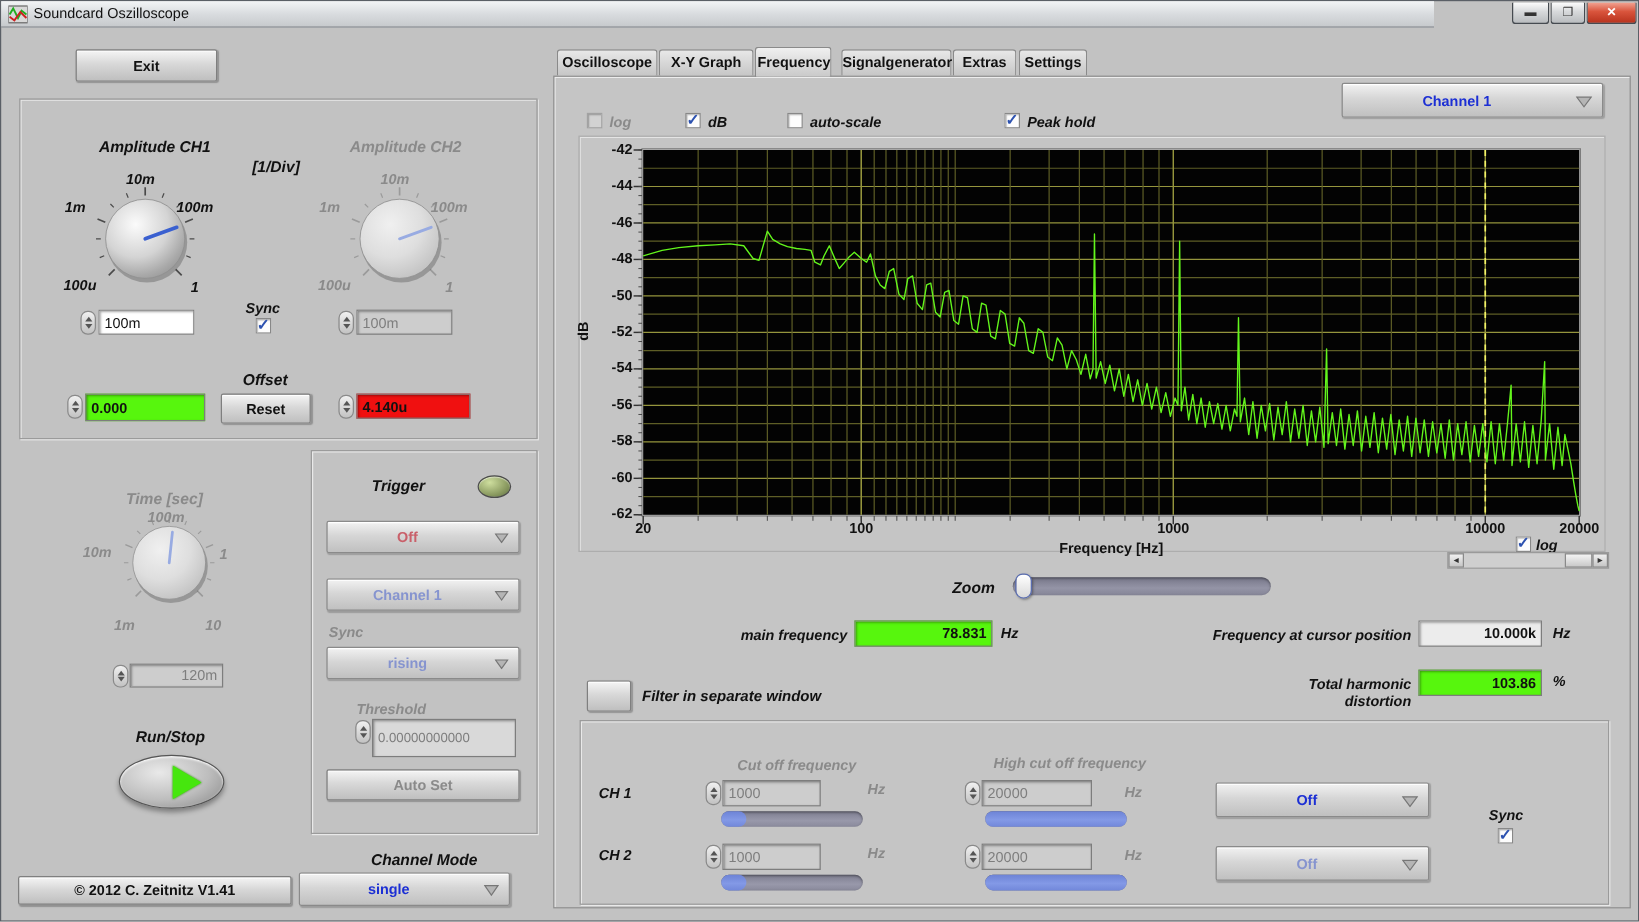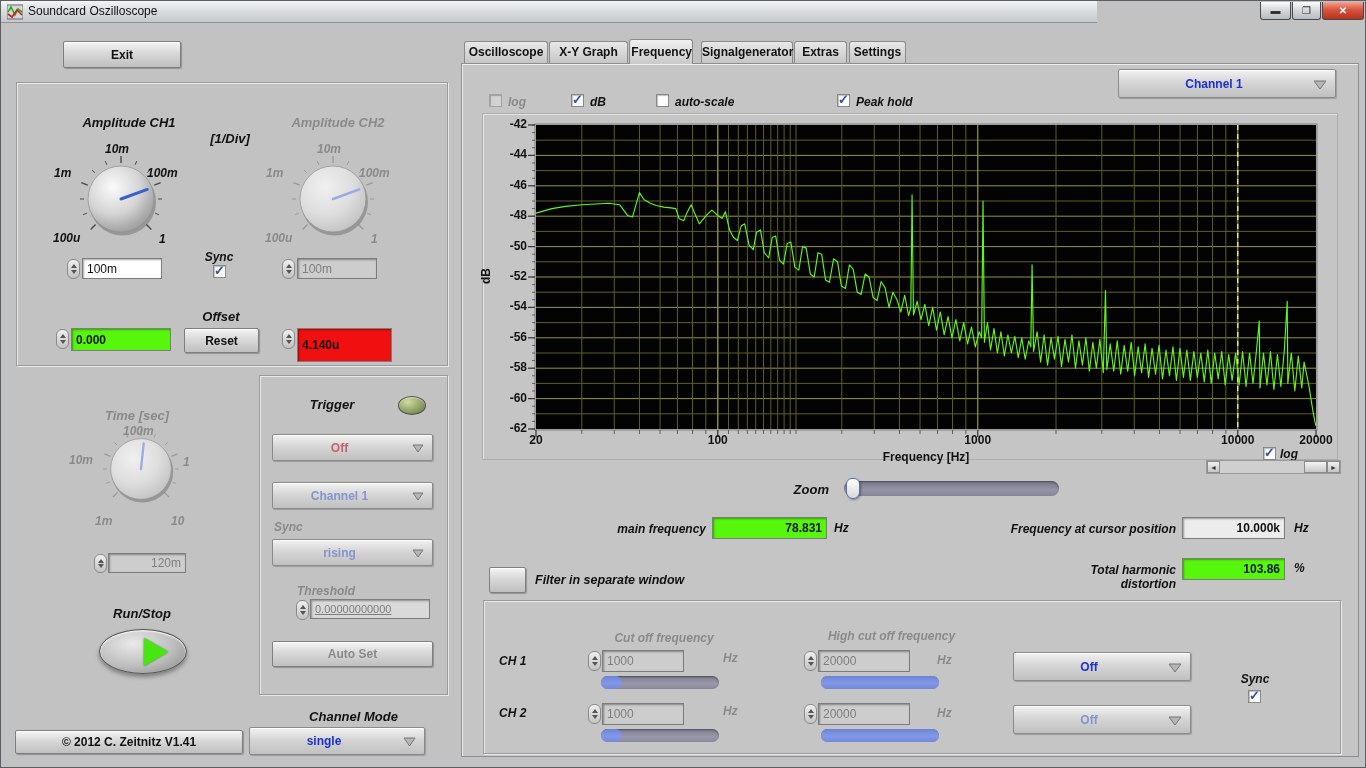--- a/index.html
+++ b/index.html
@@ -1,21 +1,21 @@
 <!DOCTYPE html>
 <html><head>
 <meta charset="utf-8">
 <style>
   * { margin:0; padding:0; box-sizing:border-box; }
   html,body { width:1366px; height:768px; overflow:hidden; }
   body { font-family:"Liberation Sans", sans-serif; background:#c2c2c2; position:relative; }
   #screen { position:absolute; left:0; top:0; width:1366px; height:768px; background:#c2c2c2; border:1px solid #5a5f66; }
 
   
-  .titlebar { position:absolute; left:0; top:0; width:1096px; height:22px;
+  .titlebar { position:absolute; left:0; top:0; width:1194px; height:22px;
     background:linear-gradient(#f2f4f6,#d9dcdf 50%,#c7cacd); border-bottom:1px solid #8e9298;padding-left:21px; }
   .titlebar .ttl { position:absolute; left:27px; top:3px; font-size:12px; color:#111; }
   .appicon { position:absolute; left:6px; top:3px; width:16px; height:16px; }
   .capbtn { position:absolute; top:1px; height:18px; border:1px solid #454a50; border-top:none;
     background:linear-gradient(#fdfdfd,#d7d9db 45%,#b9bcbf); border-radius:0 0 3px 3px;
     font-size:10px; text-align:center; line-height:17px; color:#333; }
   .capbtn.close { background:linear-gradient(#f2a493,#d9543c 45%,#b8331e); color:#fff; font-weight:bold; }
 
   
   .btn { position:absolute; background:linear-gradient(#f5f5f5,#d8d8d8 45%,#bfbfbf);
@@ -200,21 +200,21 @@
   <div class="spin" style="left:55px;top:328px;">
       <i class="up"></i>
       <i class="dn"></i>
     </div>
   <div class="field green" style="left:70px;top:327px;width:100px;height:23px;">0.000</div>
   <div class="btn" style="left:183px;top:327px;width:75px;height:25px;line-height:24px;">Reset</div>
   <div class="spin" style="left:281px;top:328px;">
       <i class="up"></i>
       <i class="dn"></i>
     </div>
-  <div class="field red" style="left:296px;top:327px;width:95px;height:34px;">4.140u</div>
+  <div class="field red" style="left:296px;top:327px;width:95px;height:21px;">4.140u</div>
 
   <div class="lab c gray" style="left:96px;top:407px;width:80px;font-size:13px;">Time [sec]</div>
   <svg id="knob-time" style="position:absolute;left:94px;top:422px;" width="92" height="92" viewBox="0 0 100 100">
       <defs>
         <radialGradient id="g-knob-time" cx="38%" cy="32%" r="75%">
           <stop offset="0%" stop-color="#f0f0f0"></stop>
           <stop offset="55%" stop-color="#dedede"></stop>
           <stop offset="100%" stop-color="#c0c0c0"></stop>
         </radialGradient>
       </defs>
@@ -273,21 +273,21 @@
     <span class="lbl mblue">rising</span>
     <svg width="12" height="9">
         <polygon points="1,1 11,1 6,8" fill="#b5b5b5" stroke="#777"></polygon>
       </svg>
   </div>
   <div class="lab gray" style="left:296px;top:583px;">Threshold</div>
   <div class="spin" style="left:295px;top:599px;">
       <i class="up"></i>
       <i class="dn"></i>
     </div>
-  <div class="field dis" style="left:309px;top:598px;width:120px;height:20px;font-size:11px;background:#d9d9d9;text-decoration:underline;">0.00000000000</div>
+  <div class="field dis" style="left:309px;top:598px;width:120px;height:32px;font-size:11px;background:#d9d9d9;">0.00000000000</div>
   <div class="btn dis" style="left:271px;top:640px;width:161px;height:26px;line-height:25px;">Auto Set</div>
 
   <div class="lab c" style="left:290px;top:708px;width:125px;font-size:13px;">Channel Mode</div>
   <div class="dd" style="left:248px;top:726px;width:176px;height:28px;">
     <span class="lbl blue">single</span>
     <svg width="13" height="10">
         <polygon points="1,1 12,1 6.5,9" fill="#b5b5b5" stroke="#777"></polygon>
       </svg>
   </div>
 

